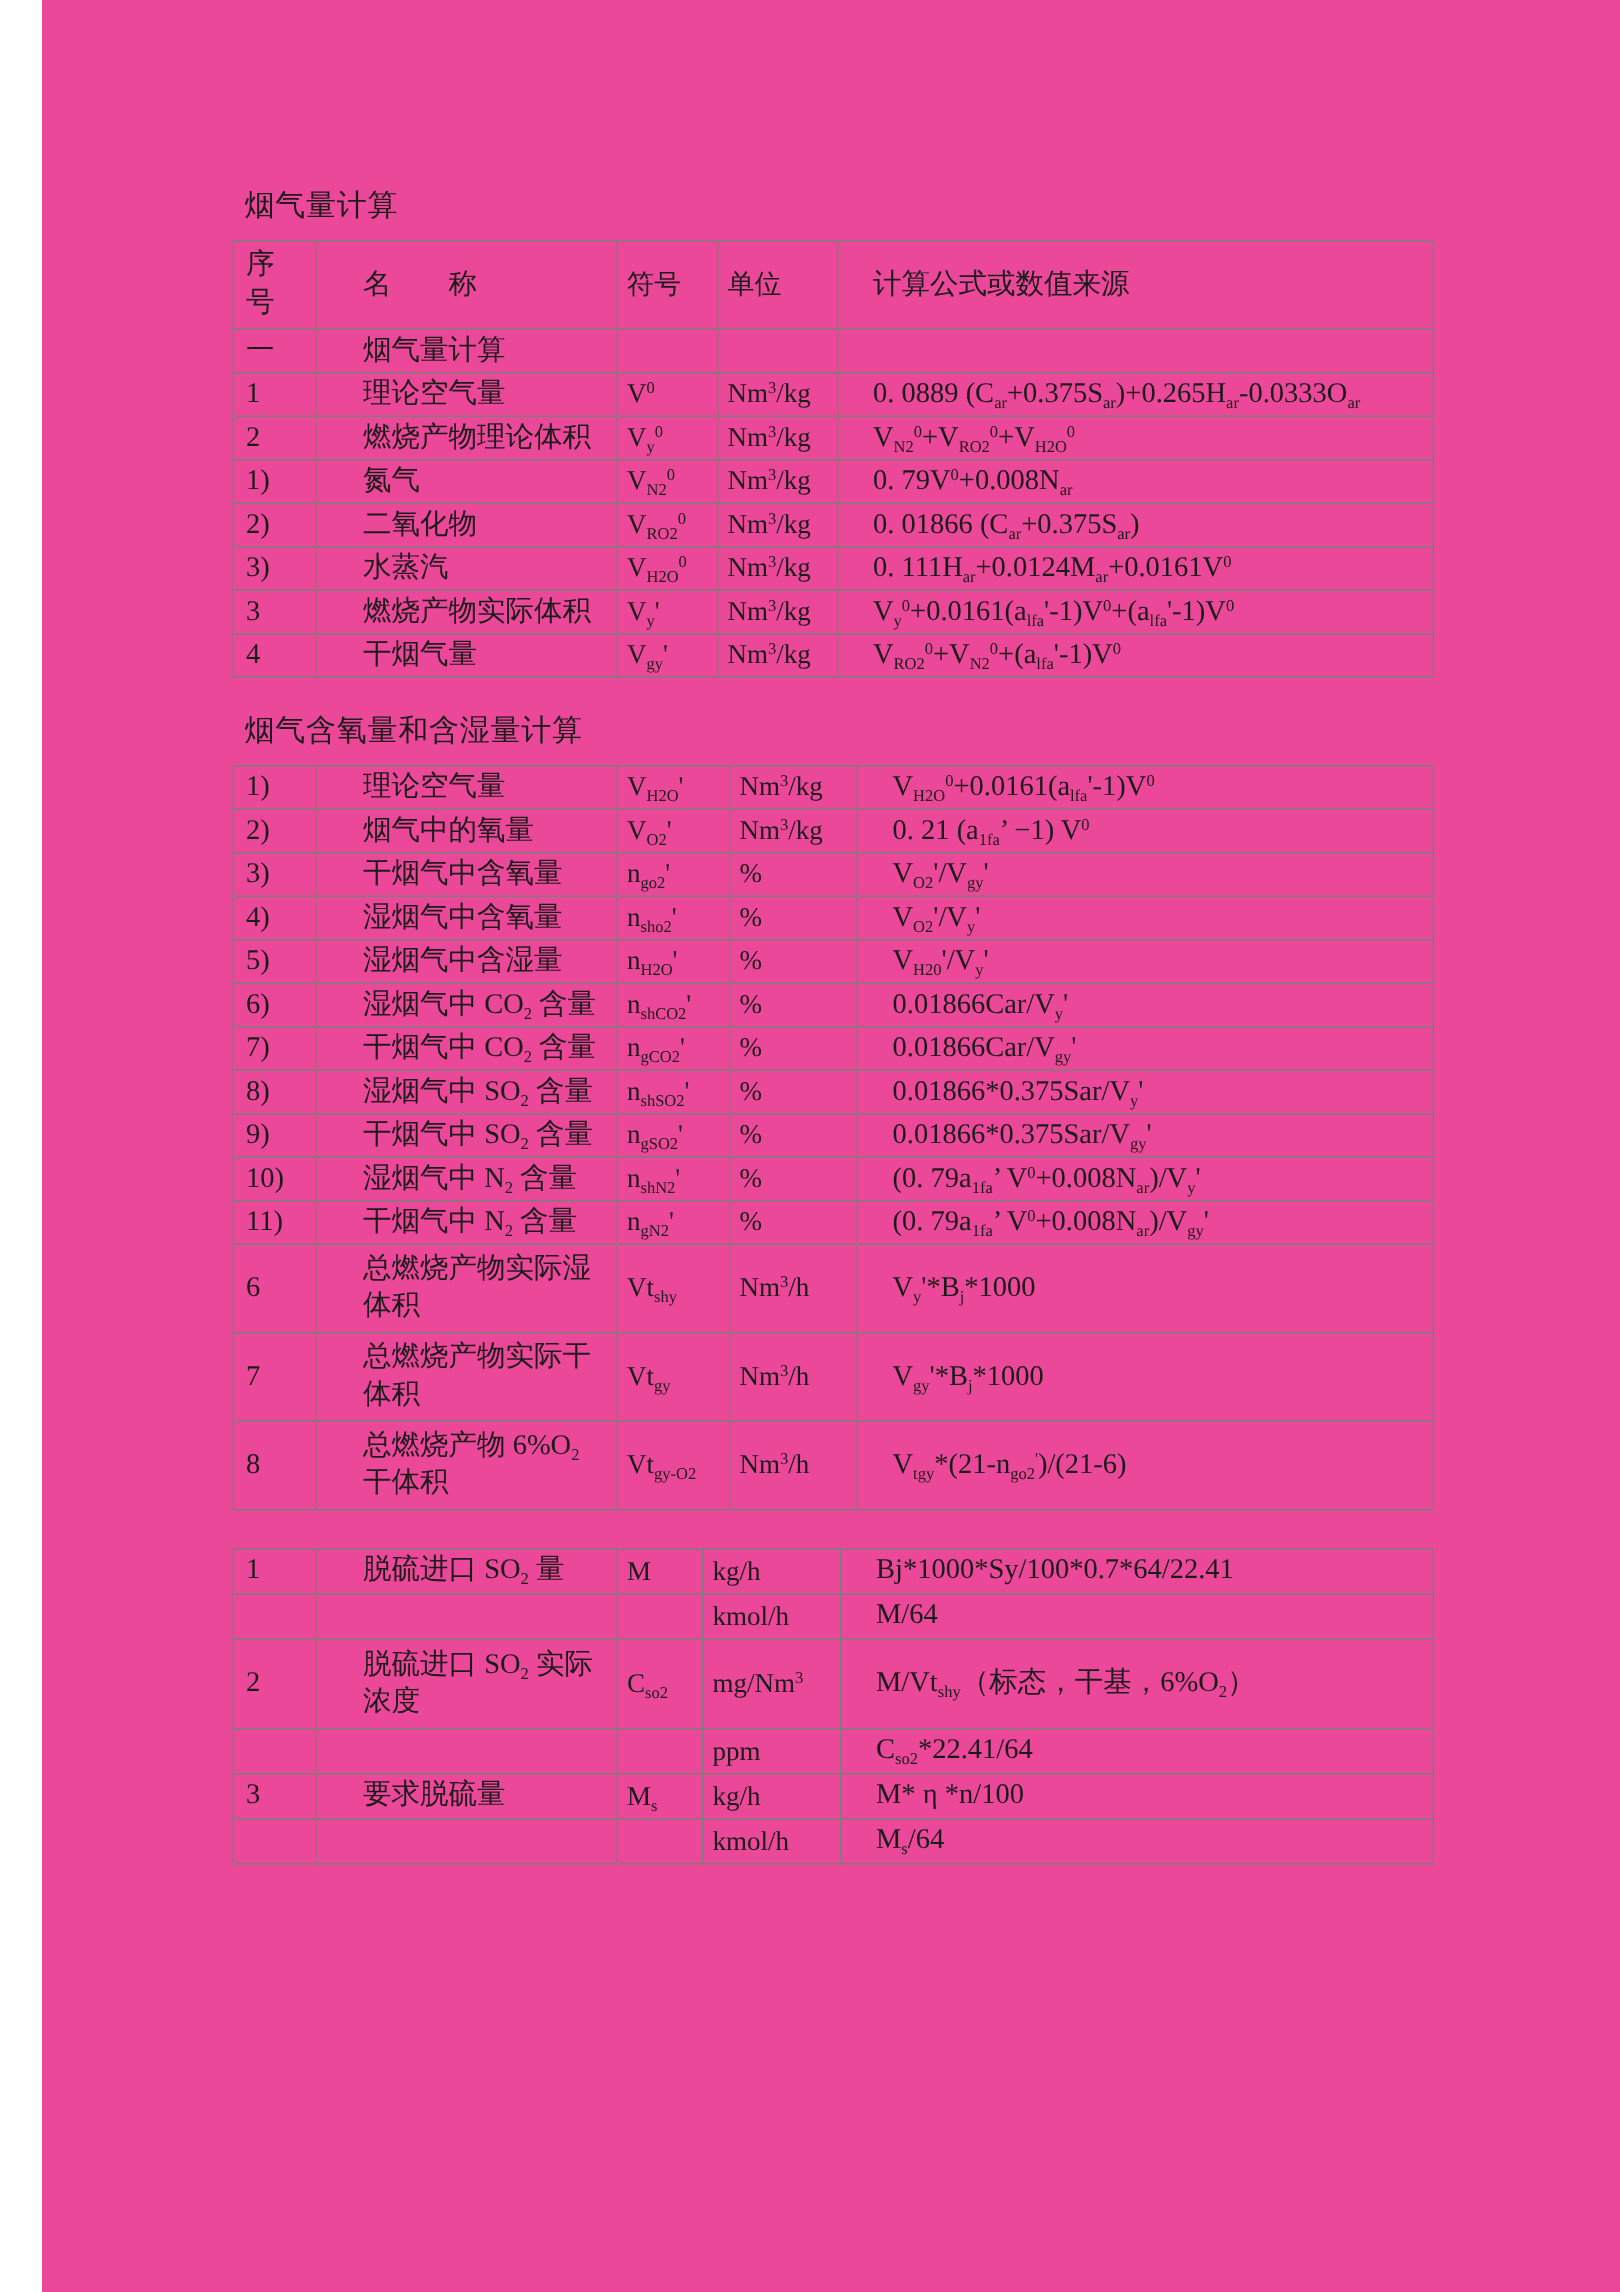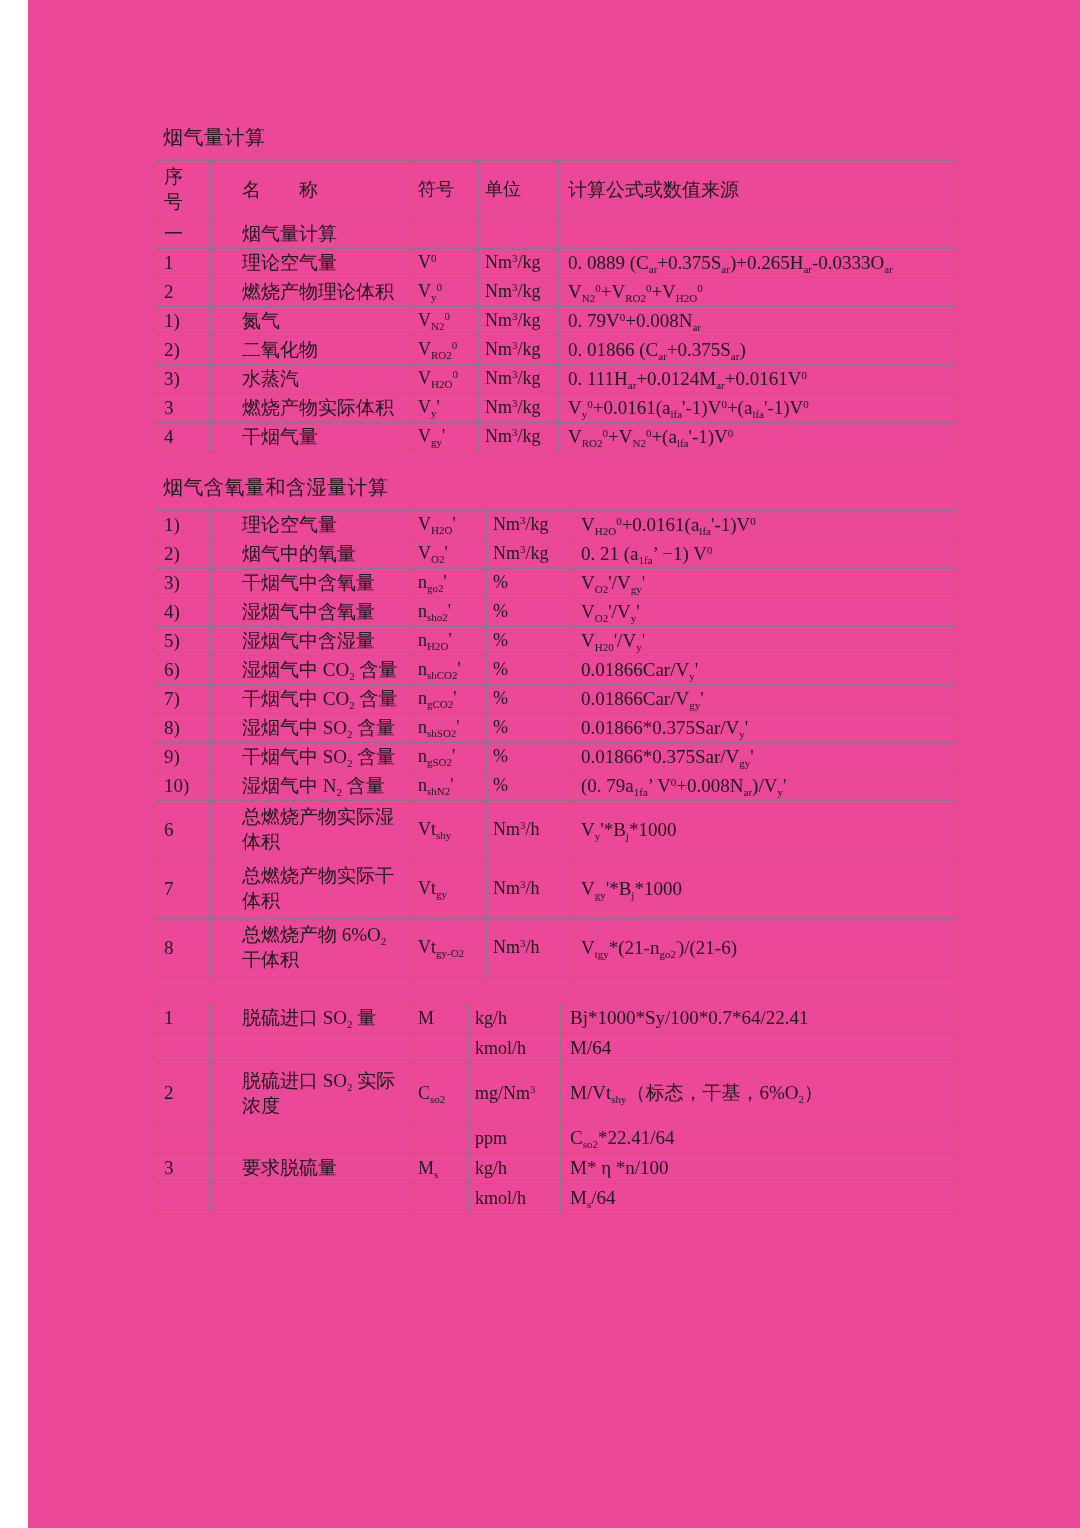--- a/index.html
+++ b/index.html
@@ -38,21 +38,21 @@
   }
   thead th { height: 59px; }
   tr { height: 29px; }
   tr.tall { height: 59px; }
   .s2 tr.tall { height: 59px; }
   .s3 tr { height: 30px; }
   .s3 tr.tall { height: 60px; }
   td.name-cell, th.name-cell { padding-left: 31px; }
   td.symbol-cell, th.symbol-cell { padding-left: 6px; font-size: 18px; }
   td.unit-cell, th.unit-cell { padding-left: 6px; font-size: 18px; }
-  td.formula-cell, th.formula-cell { padding-left: 9px; }
+  td.formula-cell, th.formula-cell { padding-left: 23px; }
   sub { font-size: 11px; vertical-align: -4px; line-height: 0; }
   sup { font-size: 11px; vertical-align: 6px; line-height: 0; }
 </style>
 </head>
 <body>
 
 <div class="page">
   <div class="content">
 
     <div class="section s1">
@@ -209,20 +209,27 @@
               <td class="unit-cell">%</td>
               <td class="formula-cell">0.01866*0.375Sar/V<sub>gy</sub>'</td>
             </tr>
             <tr>
               <td class="idx-cell">10)</td>
               <td class="name-cell">湿烟气中 N<sub>2</sub> 含量</td>
               <td class="symbol-cell">n<sub>shN2</sub>'</td>
               <td class="unit-cell">%</td>
               <td class="formula-cell">(0. 79a<sub>1fa</sub>’ V<sup>0</sup>+0.008N<sub>ar</sub>)/V<sub>y</sub>'</td>
             </tr>
+            <tr>
+              <td class="idx-cell">11)</td>
+              <td class="name-cell">干烟气中 N<sub>2</sub> 含量</td>
+              <td class="symbol-cell">n<sub>gN2</sub>'</td>
+              <td class="unit-cell">%</td>
+              <td class="formula-cell">(0. 79a<sub>1fa</sub>’ V<sup>0</sup>+0.008N<sub>ar</sub>)/V<sub>gy</sub>'</td>
+            </tr>
             <tr class="tall">
               <td class="idx-cell">6</td>
               <td class="name-cell">总燃烧产物实际湿体积</td>
               <td class="symbol-cell">Vt<sub>shy</sub></td>
               <td class="unit-cell">Nm<sup>3</sup>/h</td>
               <td class="formula-cell">V<sub>y</sub>'*B<sub>j</sub>*1000</td>
             </tr>
             <tr class="tall">
               <td class="idx-cell">7</td>
               <td class="name-cell">总燃烧产物实际干体积</td>

